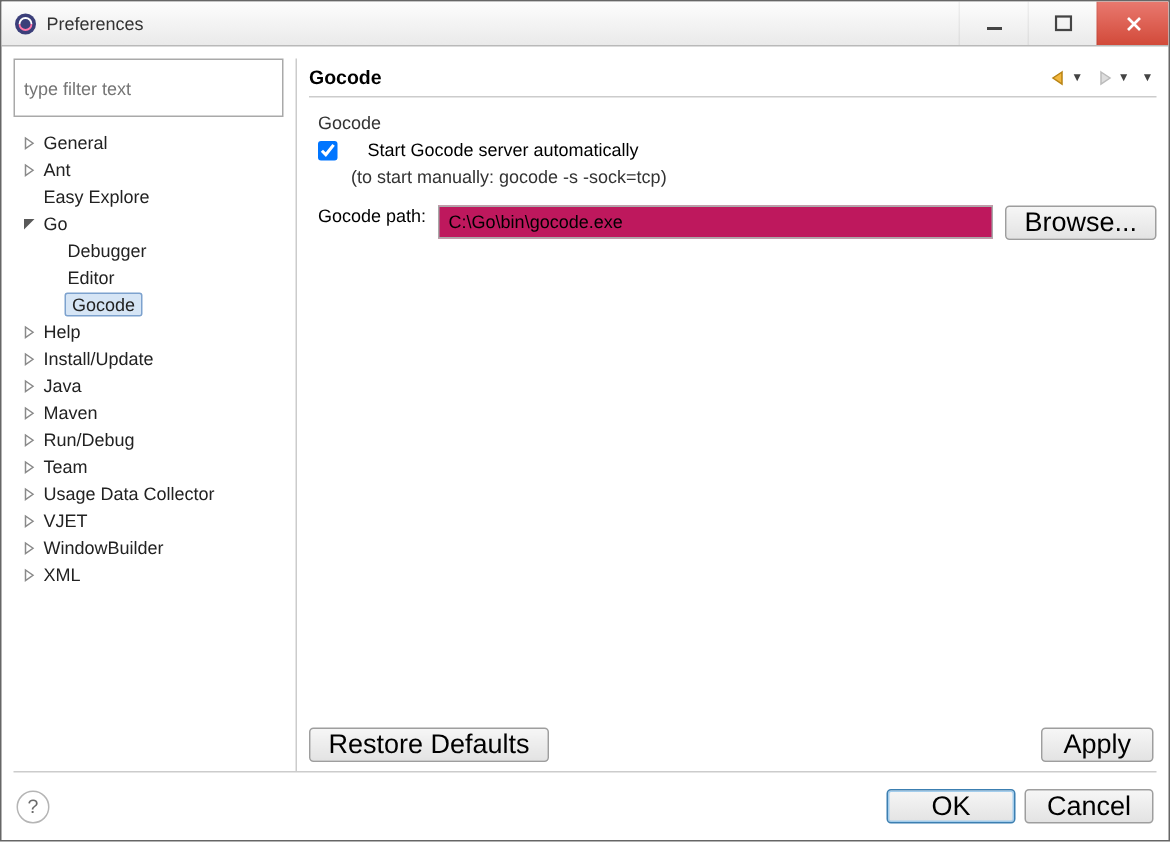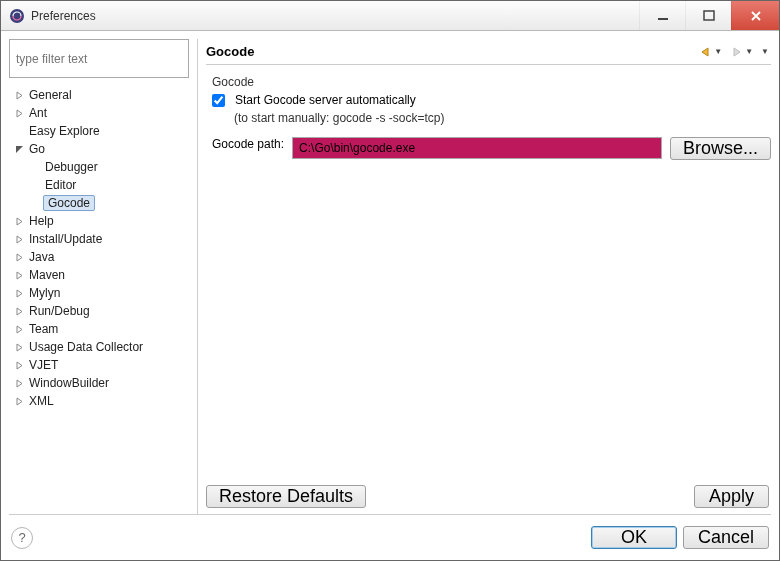--- a/index.html
+++ b/index.html
@@ -108,21 +108,21 @@
   }
   .page-title {
     font-weight: bold;
     font-size: 13px;
     flex: 1;
   }
   .nav-arrows { display: flex; gap: 4px; align-items: center; }
   .nav-btn { display:flex; align-items:center; gap:1px; padding: 2px;}
   .group-label { color: #333; margin-bottom: 4px; padding-left: 6px;}
   .checkbox-row {
-    display: flex; align-items: center; gap: 10px;
+    display: flex; align-items: center; gap: 20px;
     padding-left: 6px;
     margin-bottom: 4px;
   }
   .checkbox-row input { margin:0; }
   .hint {
     color: #333;
     padding-left: 28px;
     margin-bottom: 12px;
   }
   .path-row {
@@ -283,28 +283,20 @@
             </svg>
           </span>
           <span class="label">Maven</span>
         </div>
         <div class="tree-item">
           <span class="twisty">
             <svg width="9" height="9">
               <path d="M2 1 L7 4.5 L2 8 Z" fill="none" stroke="#8a8a8a" stroke-width="1"></path>
             </svg>
           </span>
-          <span class="label">Mylyn</span>
-        </div>
-        <div class="tree-item">
-          <span class="twisty">
-            <svg width="9" height="9">
-              <path d="M2 1 L7 4.5 L2 8 Z" fill="none" stroke="#8a8a8a" stroke-width="1"></path>
-            </svg>
-          </span>
           <span class="label">Run/Debug</span>
         </div>
         <div class="tree-item">
           <span class="twisty">
             <svg width="9" height="9">
               <path d="M2 1 L7 4.5 L2 8 Z" fill="none" stroke="#8a8a8a" stroke-width="1"></path>
             </svg>
           </span>
           <span class="label">Team</span>
         </div>

